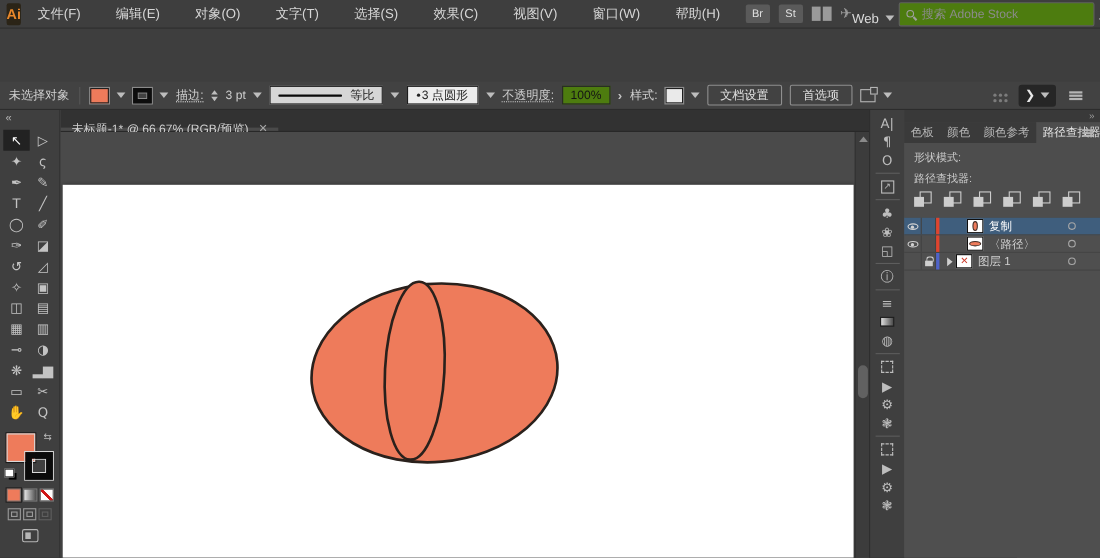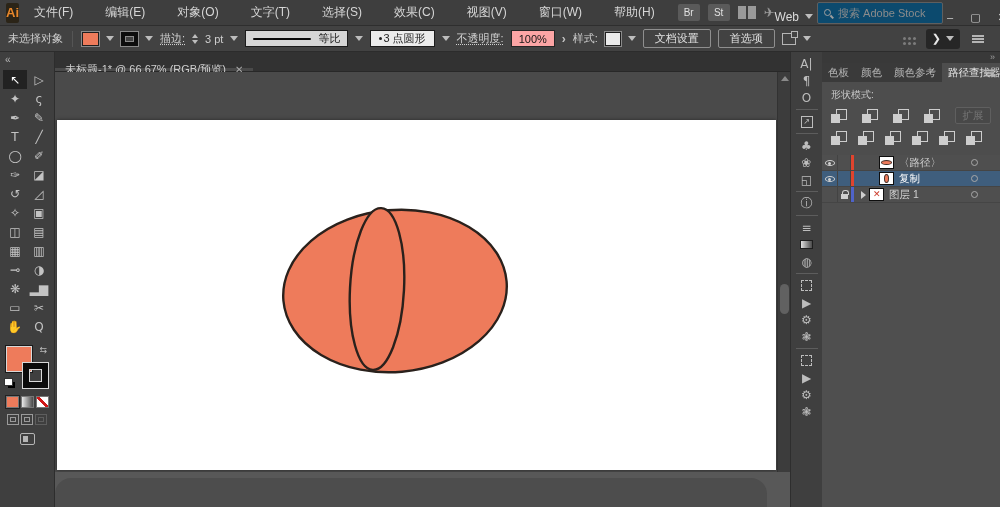--- a/index.html
+++ b/index.html
@@ -12,44 +12,44 @@
   .menus{display:flex;align-items:center;height:100%;gap:14px;}
   .menu-item{padding:0 9px;height:100%;display:flex;align-items:center;white-space:nowrap;cursor:default;}
   .mid-icons{display:flex;align-items:center;gap:8px;margin-left:14px;}
   .sq-btn{width:22px;height:17px;background:#5a5a5a;border-radius:2px;color:#e0e0e0;font-size:10px;display:flex;align-items:center;justify-content:center;}
   .layout-icon{width:18px;height:13px;display:flex;gap:2px;}
   .layout-icon i{flex:1;background:#9a9a9a;}
   .swoosh{color:#9a9a9a;font-size:13px;font-family:"DejaVu Sans",sans-serif;}
   .mb-right{margin-left:auto;display:flex;align-items:flex-end;gap:4px;}
   .ws-switch{display:flex;align-items:center;gap:6px;color:#dcdcdc;}
   .caret{width:0;height:0;border-left:4px solid transparent;border-right:4px solid transparent;border-top:5px solid #bdbdbd;display:inline-block;}
-  .searchbox{width:126px;height:19px;border:1px solid #5f5f5f;border-radius:2px;display:flex;align-items:center;gap:5px;padding:10px 6px;background:#0c4a6e;}
+  .searchbox{width:178px;height:19px;border:1px solid #5f5f5f;border-radius:2px;display:flex;align-items:center;gap:5px;padding:10px 6px;background:#4d7c0f;}
   .mag{width:7px;height:7px;border:1.5px solid #9f9f9f;border-radius:50%;position:relative;flex:none;}
   .mag::after{content:"";position:absolute;width:4px;height:1.5px;background:#9f9f9f;transform:rotate(45deg);left:5px;top:6px;}
   .searchbox input{background:transparent;border:none;outline:none;color:#c9c9c9;font-size:11px;width:110px;}
   .searchbox input::placeholder{color:#8b8b8b;}
   .win-controls{display:flex;gap:17px;padding-right:14px;color:#cfcfcf;font-size:11px;}
   .win-controls span{cursor:default;}
 
   
-  .controlbar{height:26px;background:#424242;border-bottom:1px solid #2c2c2c;display:flex;align-items:center;font-size:11px;color:#cfcfcf;gap:7px;padding:0 8px;}
+  .controlbar{height:26px;background:#424242;border-bottom:1px solid #2c2c2c;display:flex;align-items:center;font-size:11px;color:#cfcfcf;gap:7px;padding:0 8px;margin-top:48px;}
   .vsep{width:1px;height:16px;background:#555;margin:0 2px;}
   .swatch-fill{width:17px;height:14px;border:1px solid #1f1f1f;box-shadow:0 0 0 1px #8a8a8a;}
   .swatch-stroke{width:17px;height:14px;border:4px solid #0d0d0d;background:#424242;box-shadow:0 0 0 1px #8a8a8a,inset 0 0 0 1px #8a8a8a;}
   .lbl{white-space:nowrap;}
   .lbl.u{text-decoration:underline;text-decoration-style:dotted;text-underline-offset:2px;}
   .stepper{display:flex;flex-direction:column;gap:2px;}
   .stepper i{width:0;height:0;border-left:3px solid transparent;border-right:3px solid transparent;}
   .stepper .up{border-bottom:4px solid #bdbdbd;}
   .stepper .dn{border-top:4px solid #bdbdbd;}
   .profile-widget{height:17px;background:#d6d6d6;border:1px solid #1c1c1c;display:flex;align-items:center;gap:7px;padding:0 7px;color:#1c1c1c;}
   .profile-line{width:58px;height:2px;background:#0a0a0a;border-radius:2px;}
   .brush-widget{height:17px;background:#ececec;border:1px solid #1c1c1c;display:flex;align-items:center;gap:1px;padding:0 8px;color:#222;}
   .brush-dot{width:3px;height:3px;background:#222;border-radius:50%;}
-  .field{height:17px;background:#fca5a5;color:#151515;display:flex;align-items:center;padding:0 5px;border:1px solid #262626;justify-content:flex-end;}
+  .field{height:17px;background:#4d7c0f;color:#151515;display:flex;align-items:center;padding:0 5px;border:1px solid #262626;justify-content:flex-end;}
   .chev-r{color:#c2c2c2;font-size:12px;font-weight:bold;}
   .style-swatch{width:16px;height:14px;background:#eaeaea;border:1px solid #1f1f1f;box-shadow:0 0 0 1px #8a8a8a;}
   .bar-btn{height:19px;border:1px solid #8f8f8f;border-radius:2px;background:transparent;color:#e0e0e0;padding:0 11px;font-size:11px;display:flex;align-items:center;white-space:nowrap;}
   .tr-icon{width:14px;height:12px;border:1px solid #b5b5b5;position:relative;}
   .tr-icon::after{content:"";position:absolute;right:-3px;top:-3px;width:5px;height:5px;background:#424242;border:1px solid #b5b5b5;}
   .cb-right{margin-left:auto;display:flex;align-items:center;gap:12px;padding-right:8px;}
   .grid-dots{width:3px;height:3px;background:#7c7c7c;border-radius:50%;box-shadow:5px 0 0 #7c7c7c,10px 0 0 #7c7c7c,0 5px 0 #7c7c7c,5px 5px 0 #7c7c7c,10px 5px 0 #7c7c7c;margin-right:8px;}
   .ws-btn{background:#262626;border-radius:3px;height:20px;padding:0 6px;display:flex;align-items:center;gap:5px;color:#e8e8e8;font-size:11px;}
   .burger{width:12px;height:8px;border-top:2px solid #b5b5b5;border-bottom:2px solid #b5b5b5;position:relative;}
   .burger::after{content:"";position:absolute;left:0;top:1px;width:100%;height:2px;background:#b5b5b5;}
@@ -349,60 +349,54 @@
 
       <div class="ptabs" id="pf-tabs">
           <span class="ptab">色板</span>
           <span class="ptab">颜色</span>
           <span class="ptab">颜色参考</span>
           <span class="ptab active">路径查找器</span>
           <i class="burger"></i>
         </div>
       <div class="pf-body">
         <div class="pf-label">形状模式:</div>
-        <div class="pf-row modes" id="shape-mode-row">
-            <span class="pf-btn"></span>
-            <span class="pf-btn"></span>
-            <span class="pf-btn"></span>
-            <span class="pf-btn"></span>
-            <span class="expand-btn">扩展</span>
+        <div class="pf-label">路径查找器:</div>
+        <div class="pf-row finders" id="pathfinder-row">
+            <span class="pf-btn"></span>
+            <span class="pf-btn"></span>
+            <span class="pf-btn"></span>
+            <span class="pf-btn"></span>
+            <span class="pf-btn"></span>
+            <span class="pf-btn"></span>
           </div>
-        <div class="pf-row finders" id="pathfinder-row">
-            <span class="pf-btn"></span>
-            <span class="pf-btn"></span>
-            <span class="pf-btn"></span>
-            <span class="pf-btn"></span>
-            <span class="pf-btn"></span>
-            <span class="pf-btn"></span>
+      </div>
+
+      <div class="layer-rows" id="layer-rows">
+          <div class="lrow selected">
+            <span class="cell-eye">
+              <i class="eye"></i>
+            </span>
+            <span class="cell-lock"></span>
+            <span class="color-bar" style="background: rgb(224, 68, 46);"></span>
+            <span class="lchev"></span>
+            <span class="lindent"></span>
+            <span class="lthumb vertical-ellipse"></span>
+            <span class="llabel">复制</span>
+            <span class="target"></span>
           </div>
-      </div>
-
-      <div class="layer-rows" id="layer-rows">
           <div class="lrow">
             <span class="cell-eye">
               <i class="eye"></i>
             </span>
             <span class="cell-lock"></span>
             <span class="color-bar" style="background: rgb(224, 68, 46);"></span>
             <span class="lchev"></span>
             <span class="lindent"></span>
             <span class="lthumb wide-ellipse"></span>
             <span class="llabel">〈路径〉</span>
-            <span class="target"></span>
-          </div>
-          <div class="lrow selected">
-            <span class="cell-eye">
-              <i class="eye"></i>
-            </span>
-            <span class="cell-lock"></span>
-            <span class="color-bar" style="background: rgb(224, 68, 46);"></span>
-            <span class="lchev"></span>
-            <span class="lindent"></span>
-            <span class="lthumb vertical-ellipse"></span>
-            <span class="llabel">复制</span>
             <span class="target"></span>
           </div>
           <div class="lrow">
             <span class="cell-eye"></span>
             <span class="cell-lock">
               <i class="lock"></i>
             </span>
             <span class="color-bar" style="background: rgb(79, 99, 200);"></span>
             <span class="lchev">
               <i class="right"></i>

